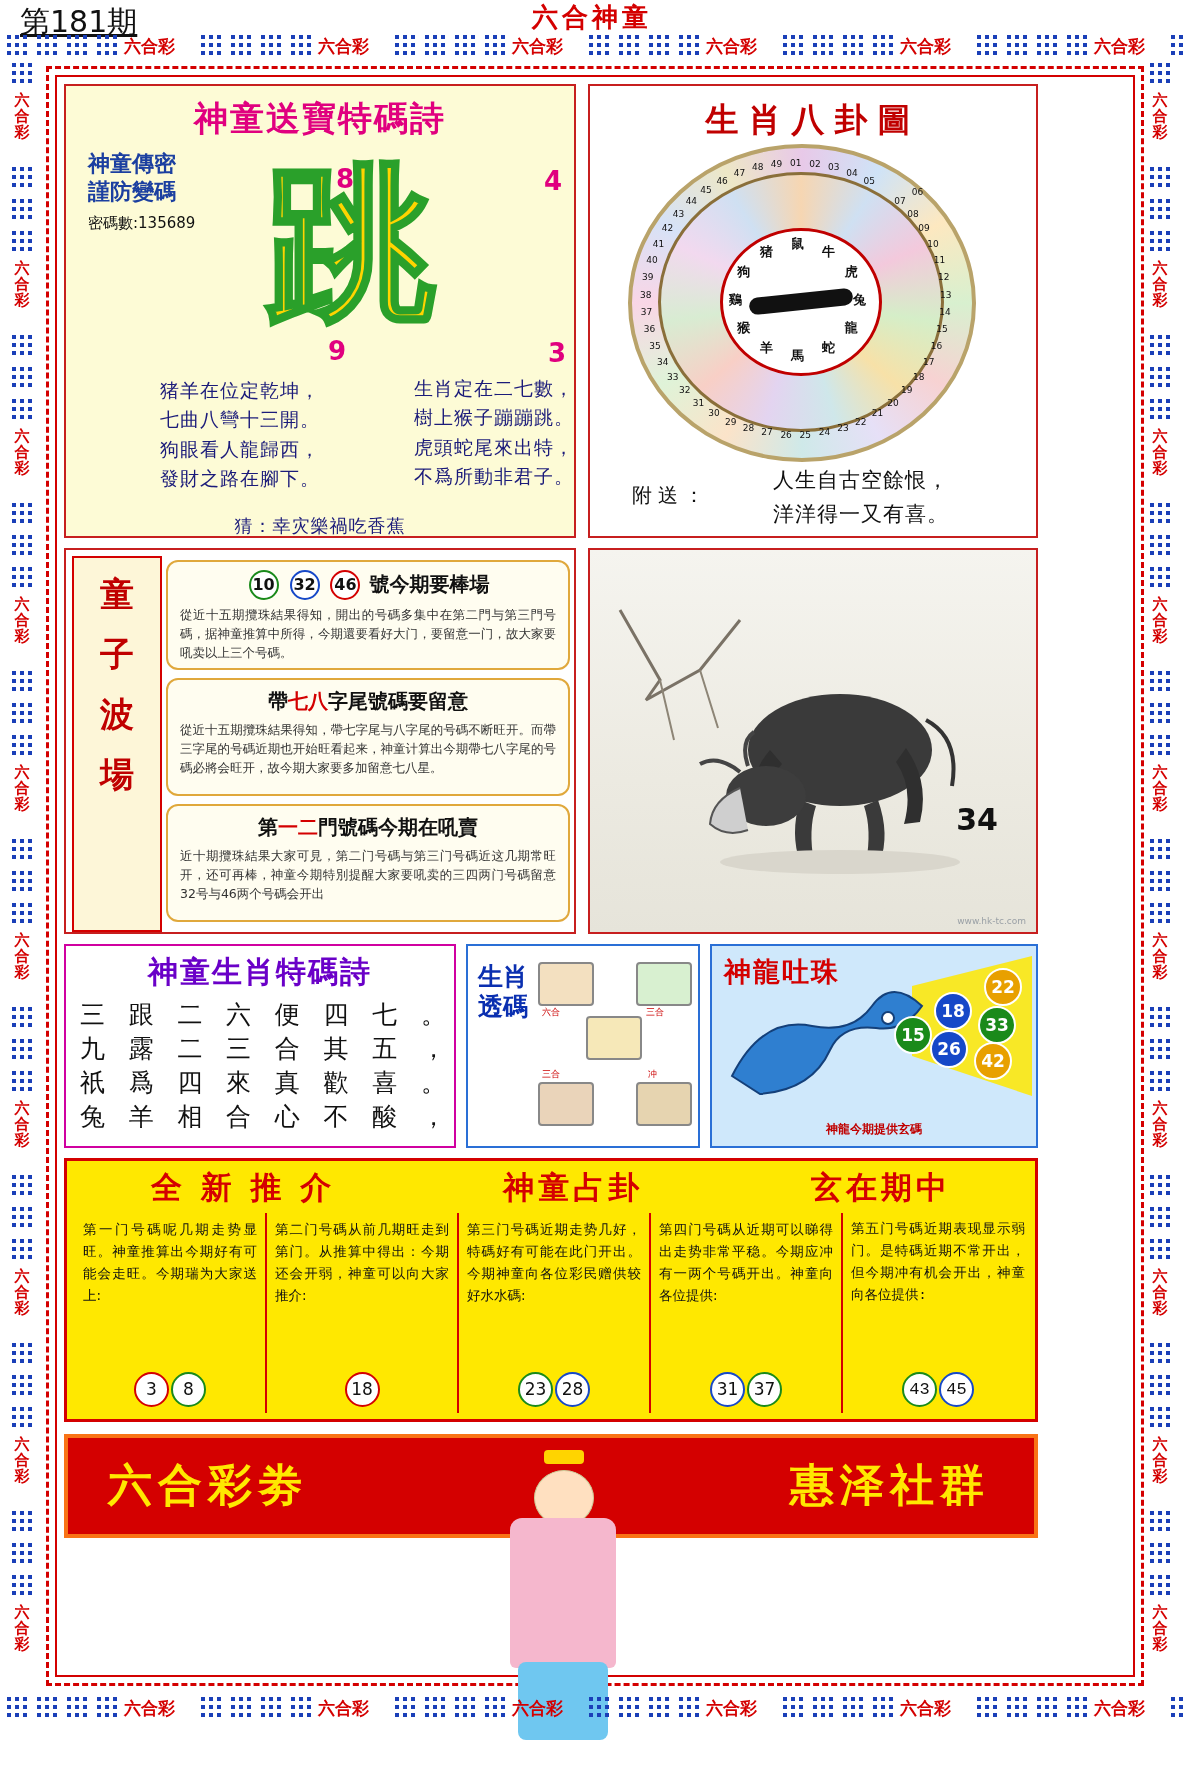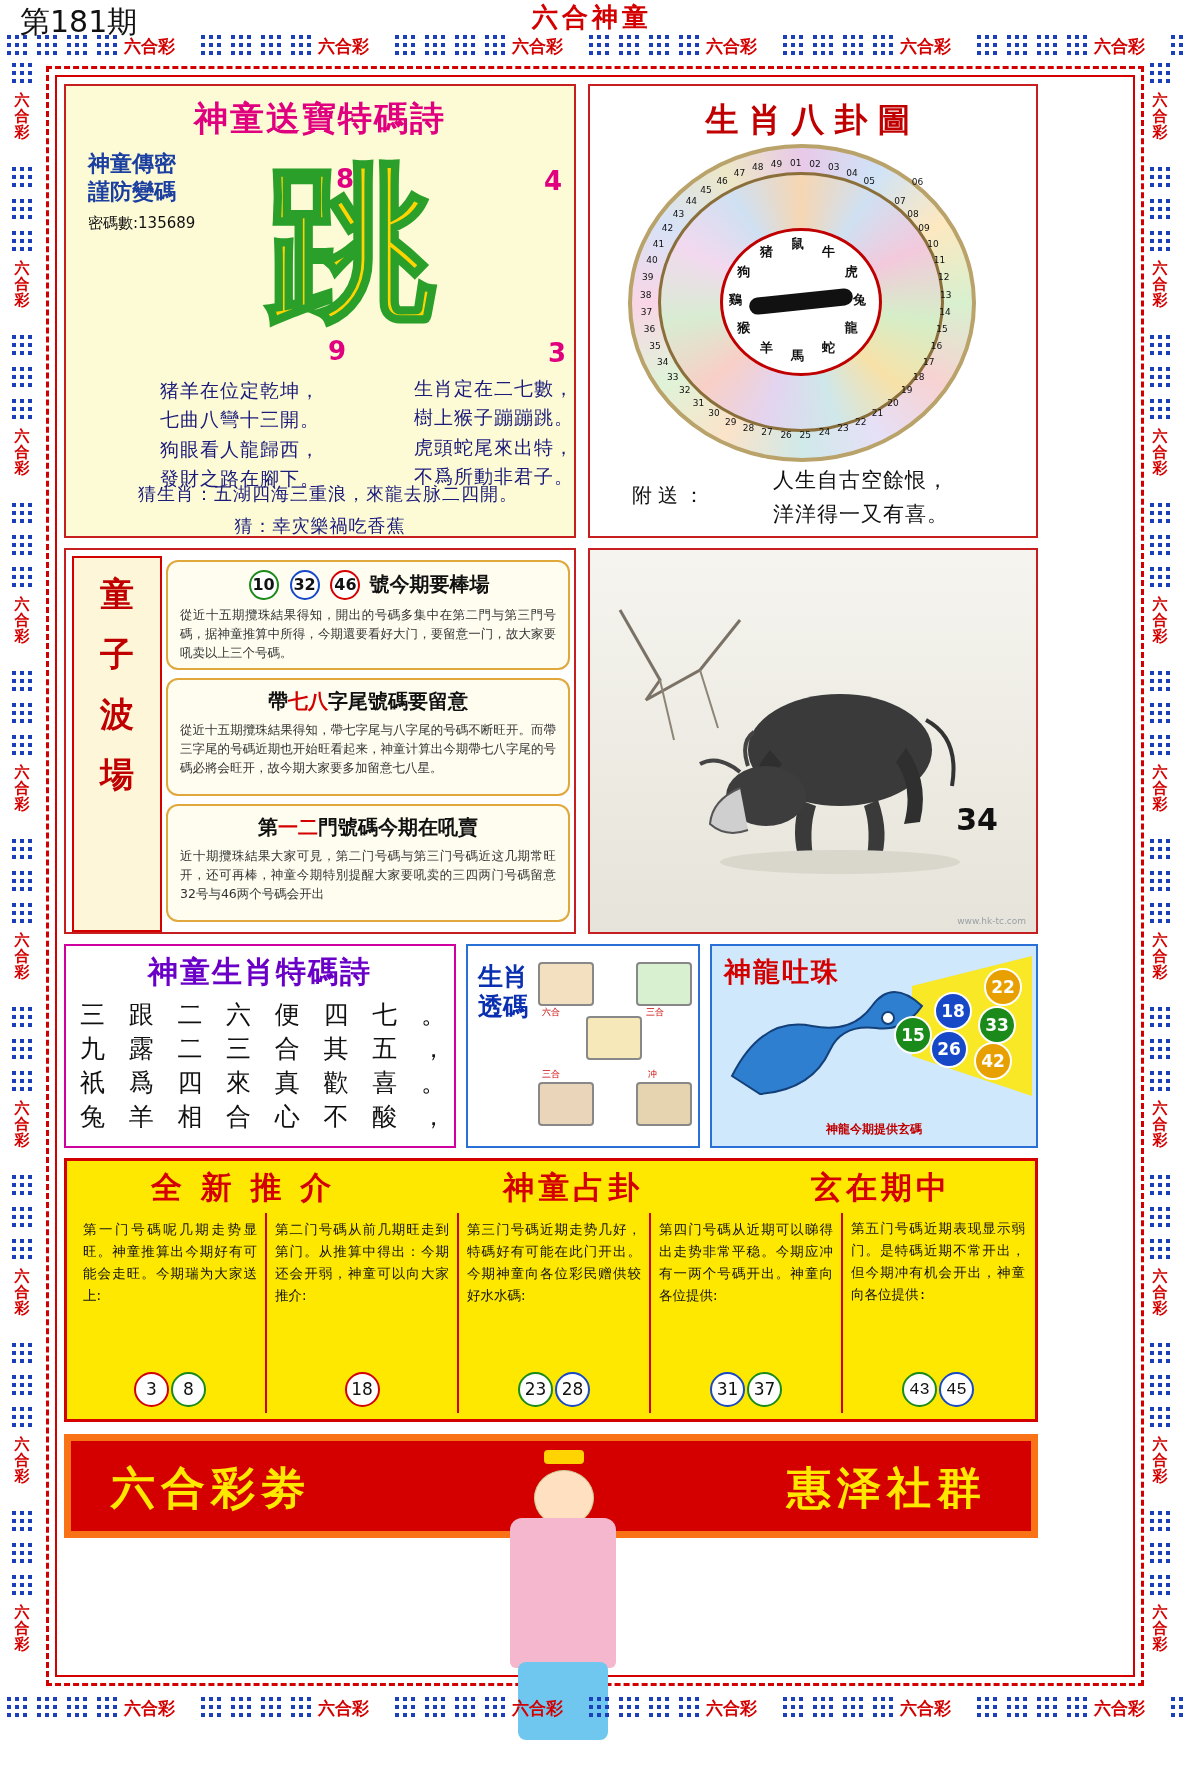--- a/index.html
+++ b/index.html
@@ -5,21 +5,21 @@
   html,body{margin:0;padding:0;}
   body{
     width:1184px;height:1773px;
     background:#ffffff;
     font-family:"DejaVu Sans","Liberation Sans",sans-serif;
     position:relative;overflow:hidden;
   }
   
   #page{position:absolute;inset:0;background:#fff;}
   .topbar{position:absolute;left:0;top:0;width:1184px;height:68px;background:#fff;}
-  .issue{position:absolute;left:20px;top:2px;font-size:30px;color:#111;font-family:"DejaVu Sans",sans-serif;}
+  .issue{position:absolute;left:20px;top:2px;font-size:30px;color:#111;font-family:"DejaVu Sans",sans-serif;text-decoration:underline;}
   .masthead{position:absolute;left:0;top:0;width:1184px;text-align:center;font-size:26px;font-weight:bold;color:#d40000;letter-spacing:4px;}
   .dotrow{position:absolute;left:0;top:32px;width:1184px;height:34px;}
   .dotcell{position:absolute;top:0;width:26px;height:26px;background:
       radial-gradient(circle 2.6px at 5px 5px,#1a3fb8 98%,transparent 0),
       radial-gradient(circle 2.6px at 13px 5px,#1a3fb8 98%,transparent 0),
       radial-gradient(circle 2.6px at 21px 5px,#1a3fb8 98%,transparent 0),
       radial-gradient(circle 2.6px at 5px 13px,#1a3fb8 98%,transparent 0),
       radial-gradient(circle 2.6px at 13px 13px,#1a3fb8 98%,transparent 0),
       radial-gradient(circle 2.6px at 21px 13px,#1a3fb8 98%,transparent 0),
       radial-gradient(circle 2.6px at 5px 21px,#1a3fb8 98%,transparent 0),
@@ -113,21 +113,21 @@
   .promo-head{position:absolute;left:0;top:6px;width:100%;display:flex;justify-content:space-around;}
   .promo-head span{font-size:31px;font-weight:bold;color:#d40000;letter-spacing:4px;text-align:center;}
   .promo-cols{position:absolute;left:8px;top:52px;width:958px;height:200px;display:flex;}
   .pcol{flex:1;border-right:2px solid #d40000;position:relative;padding:6px 8px;box-sizing:border-box;}
   .pcol:last-child{border-right:none;font-family:Liberation Mono, monospace;}
   .pcol p{margin:0;font-size:13.5px;color:#111;line-height:1.62;text-align:justify;}
   .pnums{position:absolute;left:0;bottom:6px;width:100%;text-align:center;}
   .pball{display:inline-block;width:31px;height:31px;border-radius:50%;border:2.5px solid #1a8a1a;font-size:17px;line-height:31px;text-align:center;background:#fff;color:#111;margin:0 1px;}
   .pball.b{border-color:#1648c8;} .pball.r{border-color:#d40000;}
 
-  .p-footer{left:64px;top:1434px;width:974px;height:104px;border:7px solid #f97316;background:#d40000;}
+  .p-footer{left:64px;top:1434px;width:974px;height:104px;border:4px solid #f97316;background:#d40000;}
   .foot-l{position:absolute;left:40px;top:18px;font-size:44px;font-weight:bold;color:#ffe800;letter-spacing:6px;}
   .foot-r{position:absolute;right:44px;top:18px;font-size:44px;font-weight:bold;color:#ffe800;letter-spacing:6px;}
 
   .boy{position:absolute;left:492px;top:1430px;width:140px;height:320px;}
   .boy .head{position:absolute;left:42px;top:40px;width:58px;height:54px;border-radius:50%;background:#ffe0c0;border:1px solid #cc9;}
   .boy .body{position:absolute;left:18px;top:88px;width:106px;height:150px;background:#f5b7cd;border-radius:12px 12px 6px 6px;}
   .boy .legs{position:absolute;left:26px;top:232px;width:90px;height:78px;background:#6fc7f0;border-radius:8px;}
   .boy .tray{position:absolute;left:52px;top:20px;width:40px;height:14px;background:#ffd400;border-radius:4px;}
 
   .bottomdots{position:absolute;left:0;top:1694px;width:1184px;height:34px;}
@@ -429,39 +429,38 @@
         <div>七曲八彎十三開。</div>
         <div>狗眼看人龍歸西，</div>
         <div>發財之路在腳下。</div>
       </div>
     <div class="verse v-right" id="verseRight">
         <div>生肖定在二七數，</div>
         <div>樹上猴子蹦蹦跳。</div>
         <div>虎頭蛇尾來出特，</div>
         <div>不爲所動非君子。</div>
       </div>
-    <div class="guess1">猜生肖：五湖四海三重浪，來龍去脉二四開。</div>
     <div class="guess2">猜：幸灾樂禍吃香蕉</div>
   </div>
 
   <div class="panel p-bagua">
     <div class="bagua-title">生肖八卦圖</div>
     <div class="wheel">
       <div class="ring"></div>
       <div class="ring2"></div>
       <div class="core">
         <div class="bar"></div>
       </div>
       <div id="wheelNums">
           <div class="bg-num" style="left: 162px; top: 14px;">01</div>
           <div class="bg-num" style="left: 181.182px; top: 15.1166px;">02</div>
           <div class="bg-num" style="left: 200.048px; top: 18.4479px;">03</div>
           <div class="bg-num" style="left: 218.29px; top: 23.9393px;">04</div>
           <div class="bg-num" style="left: 235.608px; top: 31.5007px; text-align: right;">05</div>
-          <div class="bg-num" style="left: 251.717px; top: 33px; padding-left: 32px;">06</div>
+          <div class="bg-num" style="left: 251.717px; top: 43px; padding-left: 32px;">06</div>
           <div class="bg-num" style="left: 266.352px; top: 52.3045px;">07</div>
           <div class="bg-num" style="left: 279.275px; top: 65.2054px;">08</div>
           <div class="bg-num" style="left: 290.271px; top: 79.4986px;">09</div>
           <div class="bg-num" style="left: 299.162px; top: 94.9495px;">10</div>
           <div class="bg-num" style="left: 305.8px; top: 111.304px;">11</div>
           <div class="bg-num" style="left: 310.077px; top: 128.294px;">12</div>
           <div class="bg-num" style="left: 311.923px; top: 145.641px;">13</div>
           <div class="bg-num" style="left: 311.307px; top: 163.059px;">14</div>
           <div class="bg-num" style="left: 308.239px; top: 180.263px;">15</div>
           <div class="bg-num" style="left: 302.77px; top: 196.97px;">16</div>

